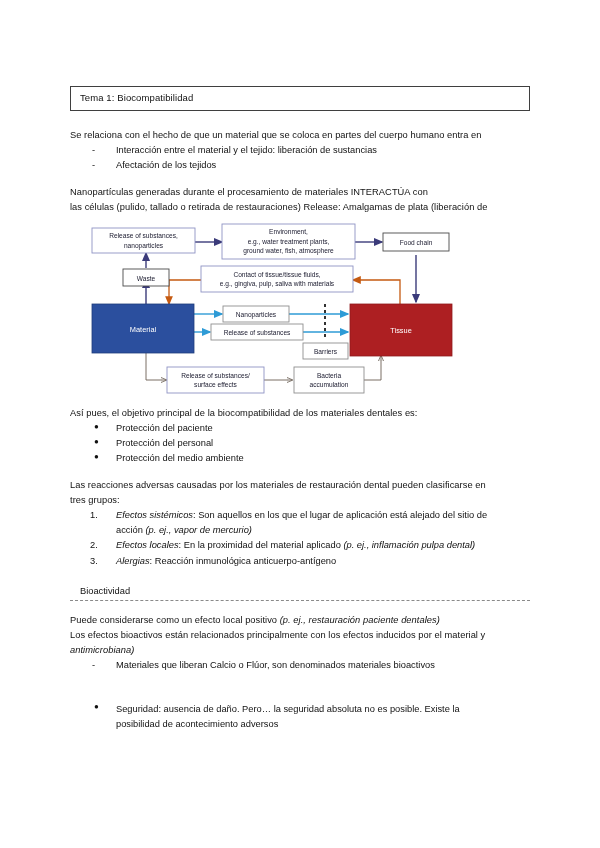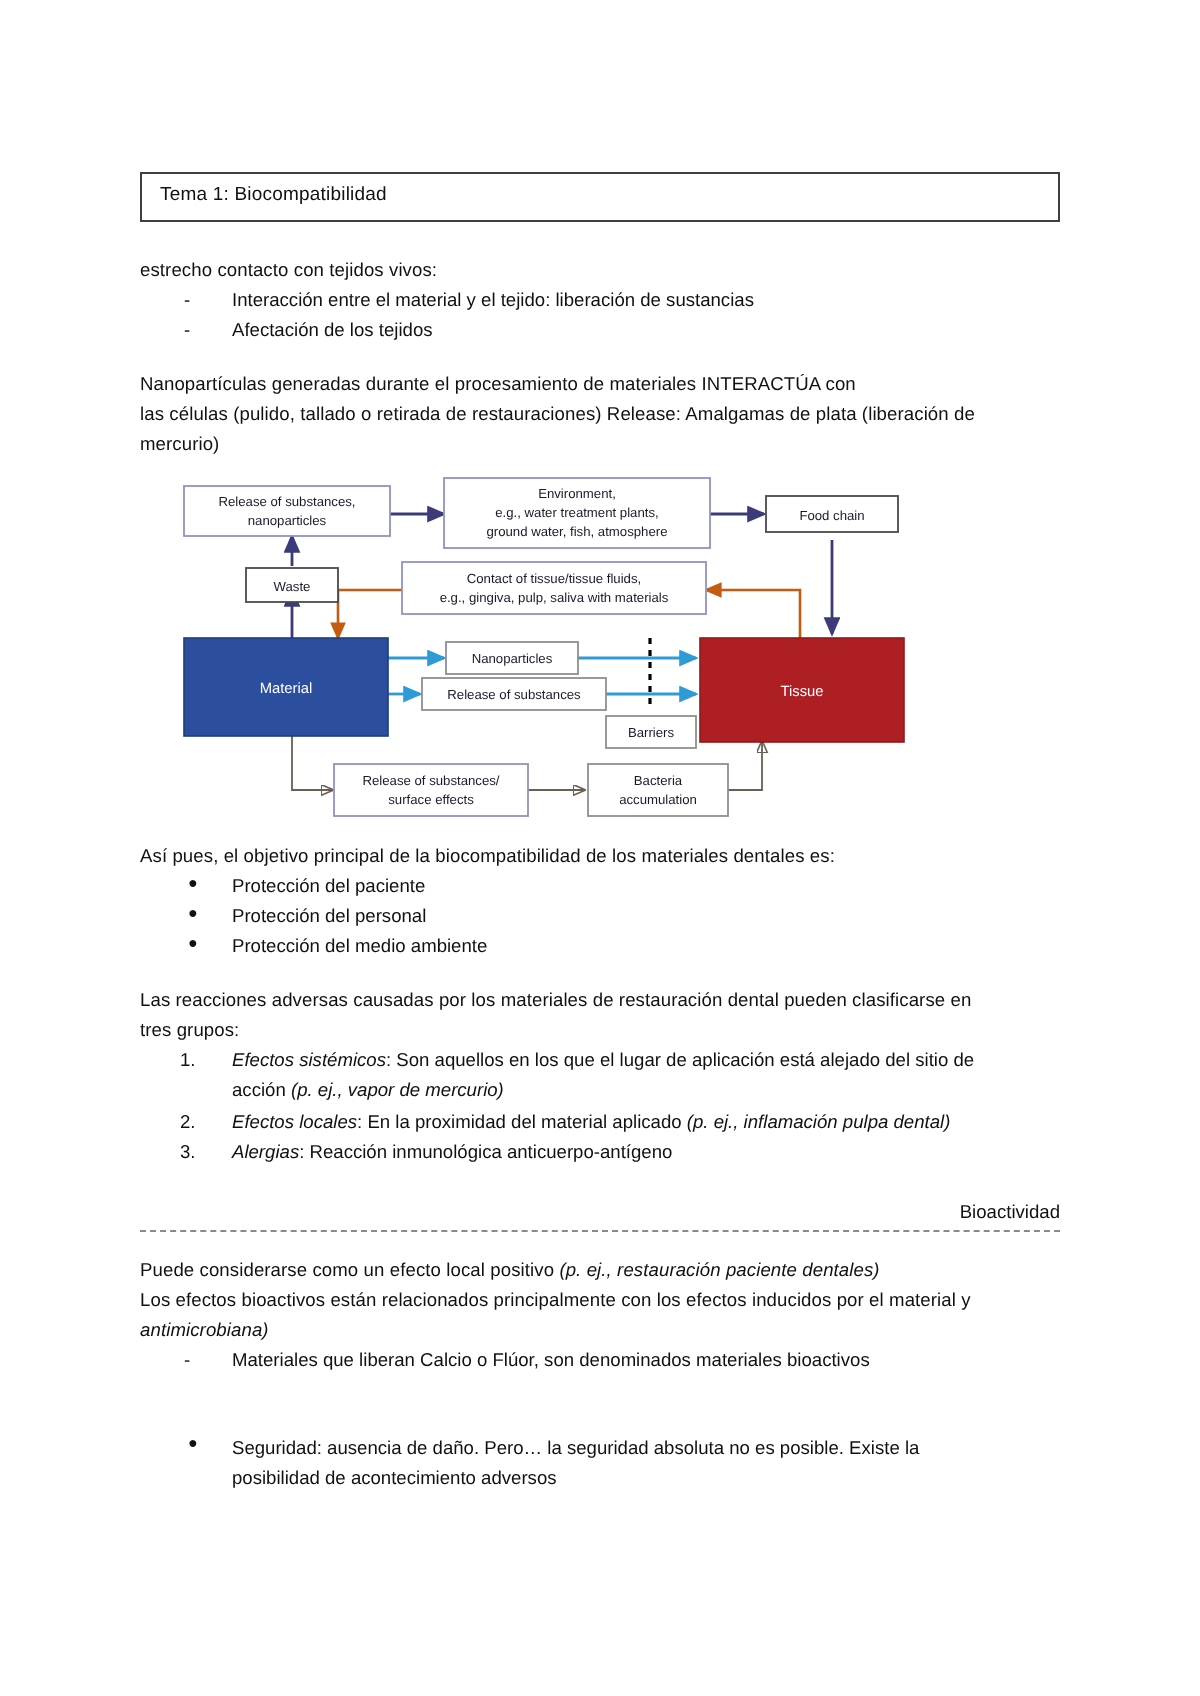--- a/index.html
+++ b/index.html
@@ -85,21 +85,20 @@
     top: 0;
   }
   em, .it { font-style: italic; }
 
   
   .section-head {
     font-size: 9.3px;
     color: #111;
     padding-left: 10px;
     padding-bottom: 4px;
-    text-align: right;
   }
   .dotted-rule {
     border-bottom: 1px dashed #8a8a8a;
     width: 100%;
     height: 0;
   }
 
   
   .diagram-wrap {
     position: relative;
@@ -122,40 +121,39 @@
 <body>
 
 <div class="page">
   <div class="content">
 
     <div class="title-box">Tema 1: Biocompatibilidad</div>
 
     <div class="gap-lg"></div>
 
     <div class="para">
-      <div>estrecho contacto con tejidos vivos:</div>
+      <div>Se relaciona con el hecho de que un material que se coloca en partes del cuerpo humano entra en</div>
     </div>
 
     <ul class="dash-list">
       <li>
         <span class="marker">-</span>
         <span>Interacción entre el material y el tejido: liberación de sustancias</span>
       </li>
       <li>
         <span class="marker">-</span>
         <span>Afectación de los tejidos</span>
       </li>
     </ul>
 
     <div class="gap-md"></div>
 
     <div class="para">
       <div>Nanopartículas generadas durante el procesamiento de materiales INTERACTÚA con</div>
       <div>las células (pulido, tallado o retirada de restauraciones) Release: Amalgamas de plata (liberación de</div>
-      <div>mercurio)</div>
     </div>
 
     <div class="gap-sm"></div>
 
     <div class="diagram-wrap">
       <svg width="460" height="180" viewBox="0 0 460 180" xmlns="http://www.w3.org/2000/svg">
         <defs>
           <marker id="ah-navy" markerWidth="7" markerHeight="7" refX="6" refY="3" orient="auto">
             <path d="M0,0 L7,3 L0,6 z" fill="#3b3b7a"></path>
           </marker>

